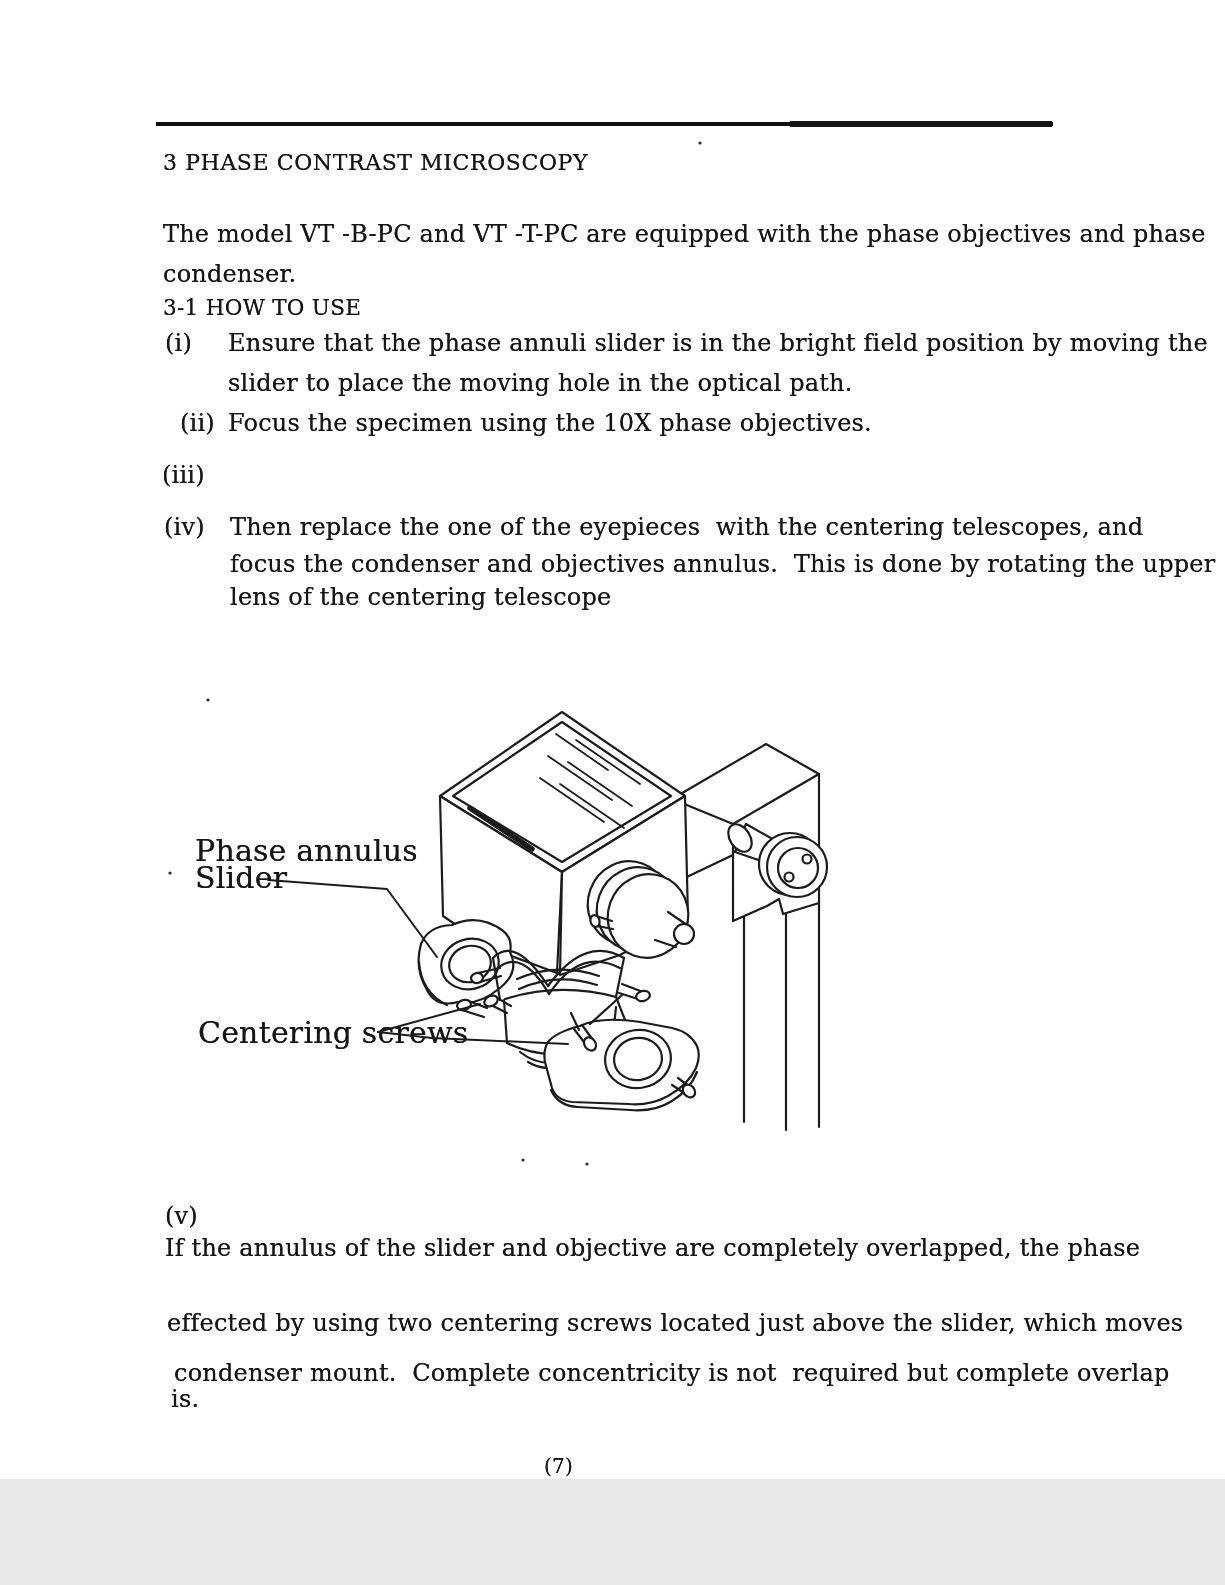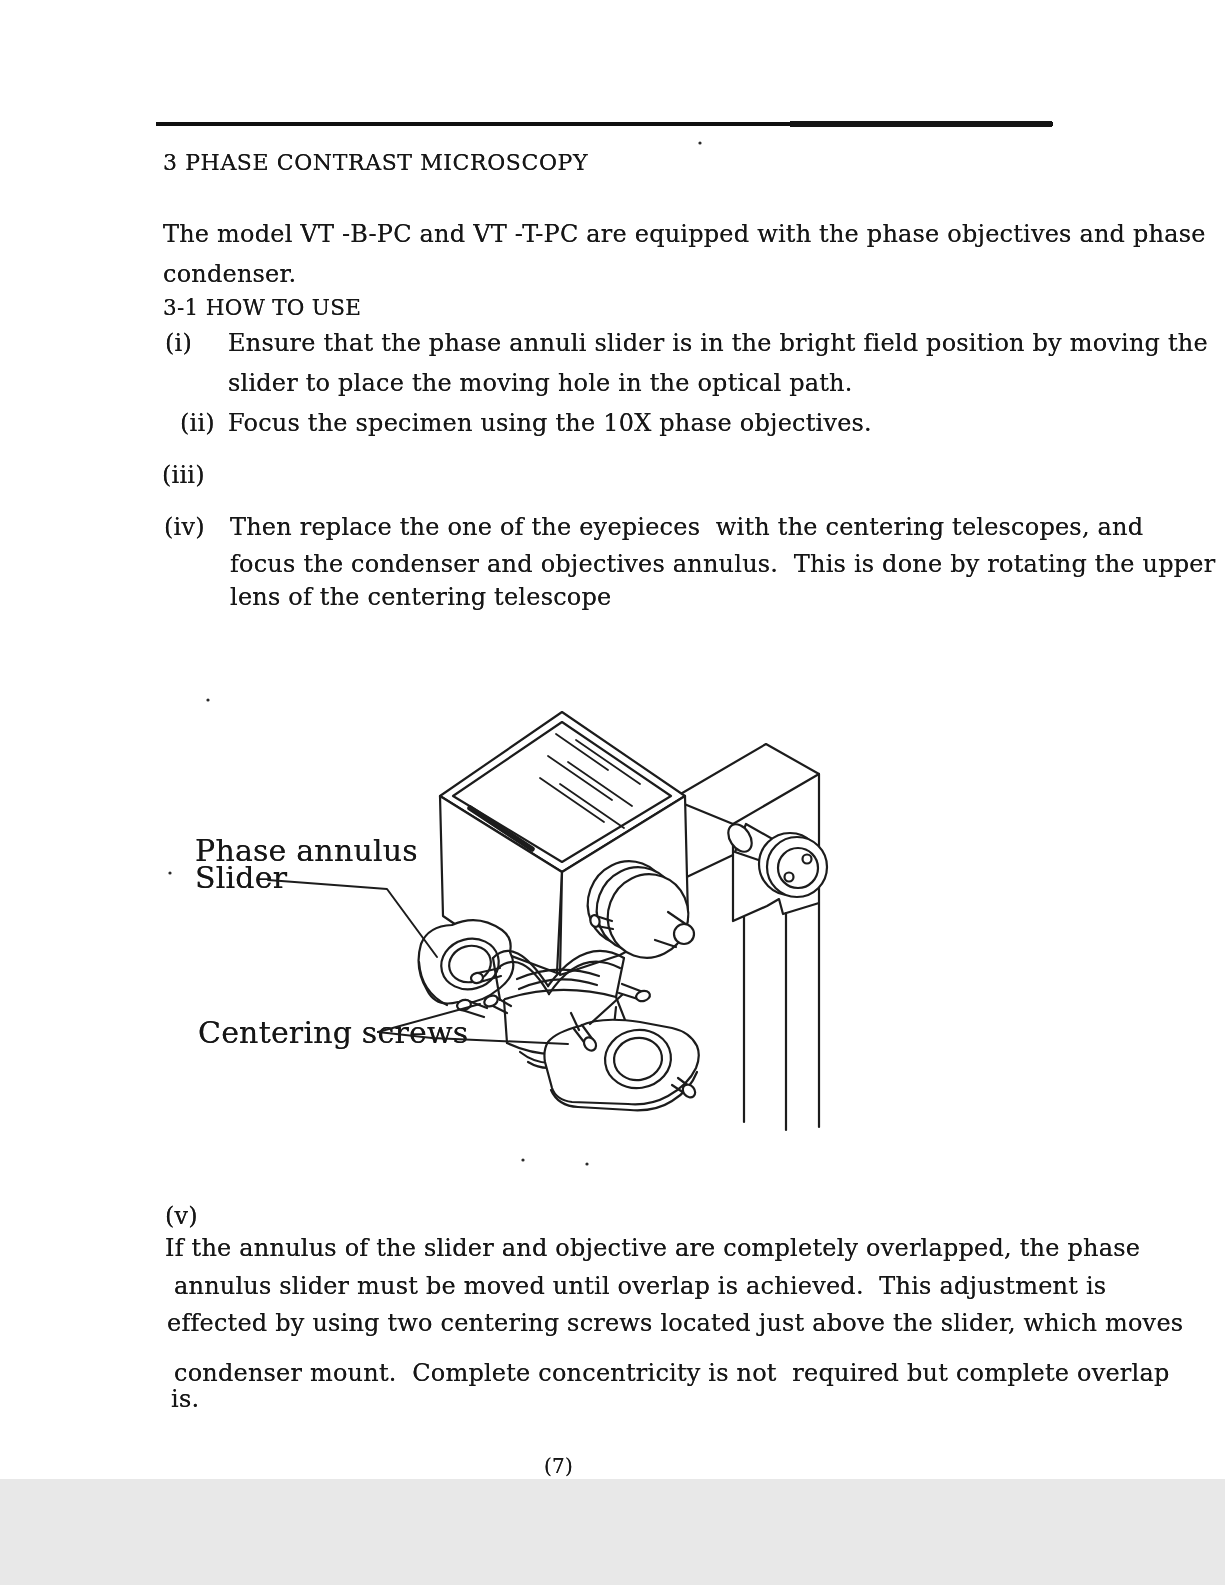--- a/index.html
+++ b/index.html
@@ -177,21 +177,20 @@
 
     <circle class="speck" cx="700" cy="143" r="1.6"></circle>
     <circle class="speck" cx="208" cy="700" r="1.6"></circle>
     <circle class="speck" cx="170" cy="873" r="1.6"></circle>
     <circle class="speck" cx="523" cy="1160" r="1.6"></circle>
     <circle class="speck" cx="587" cy="1164" r="1.6"></circle>
   </svg>
 
   <div class="tl" style="left:165px; top:1205px;">(v)</div>
   <div class="tl" style="left:165px; top:1237px;">If the annulus of the slider and objective are completely overlapped, the phase</div>
-  <div class="tl" style="left:174px; top:1275px;">annulus slider must be moved until overlap is achieved.  This adjustment is</div>
   <div class="tl" style="left:167px; top:1312px;">effected by using two centering screws located just above the slider, which moves</div>
   <div class="tl" style="left:174px; top:1350px;margin-top:12px;">condenser mount.  Complete concentricity is not  required but complete overlap</div>
   <div class="tl" style="left:171px; top:1388px;">is.</div>
 
   <div class="tl pagenum" style="left:544px; top:1455px;">(7)</div>
 
   <div class="bluebar"></div>
   <div class="scanband"></div>
 </div>
 

